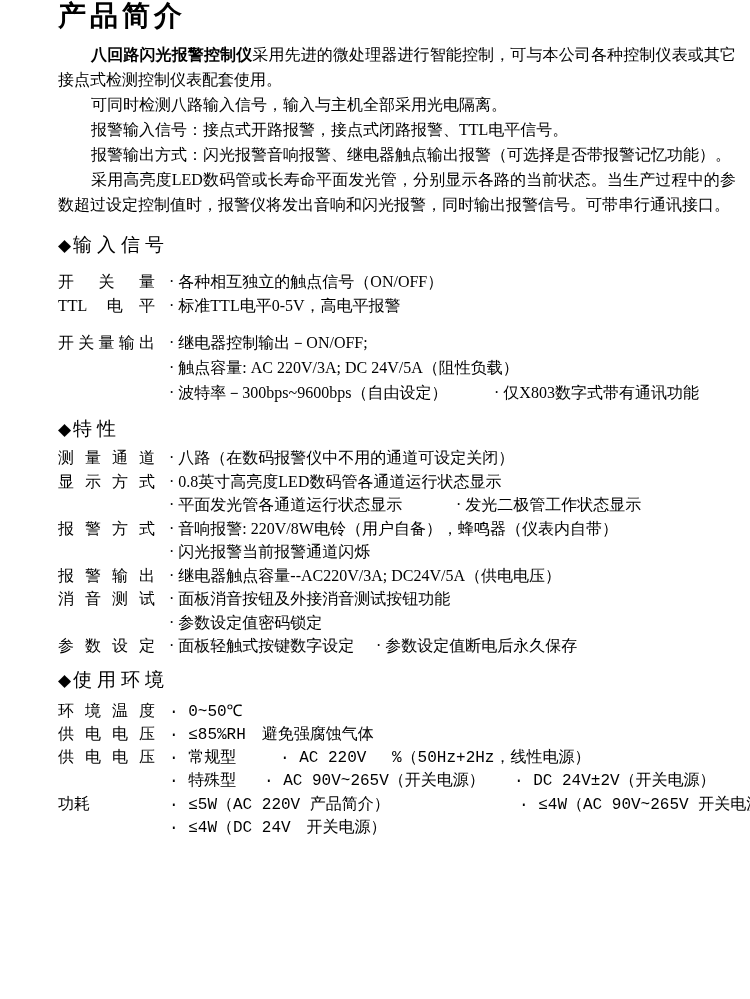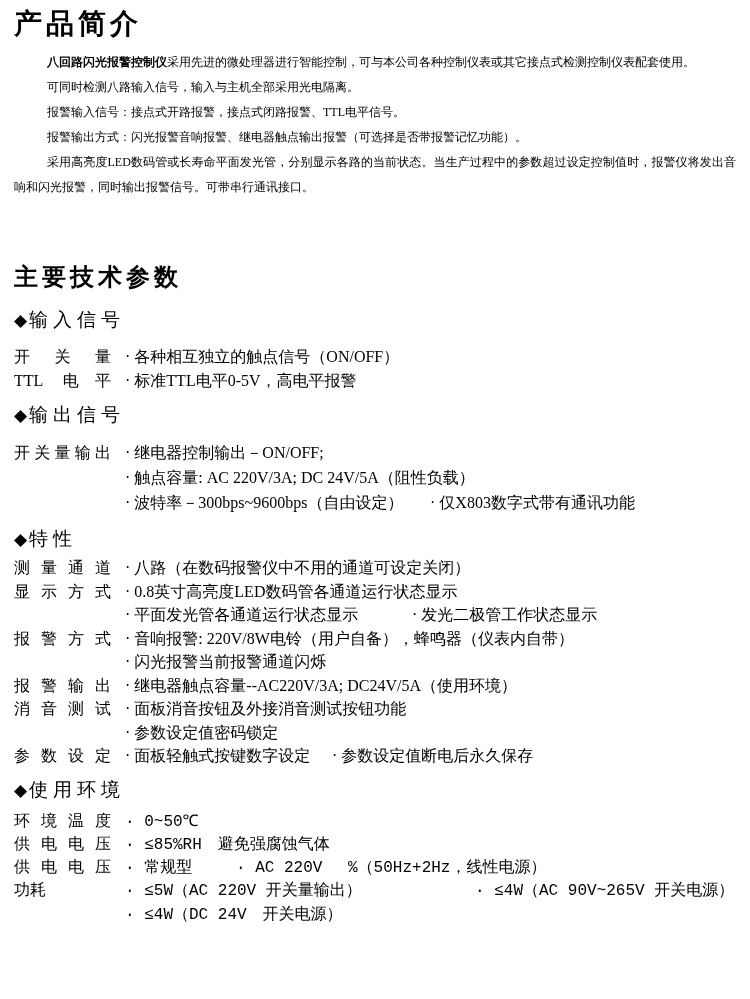--- a/index.html
+++ b/index.html
@@ -1,30 +1,30 @@
 <!DOCTYPE html>
 <html><head>
 <meta charset="utf-8">
 <style>
   html,body{margin:0;padding:0;background:#ffffff;}
   body{
     width:750px;height:999px;overflow:hidden;
     color:#000;
     font-family:"Liberation Serif","DejaVu Serif",serif;
   }
-  .page{padding:8px 14px 0 14px;}
+  .page{padding:0 14px 0 14px;margin-left:44px;}
 
   .doc-title{
     font-family:"DejaVu Sans","Liberation Sans",sans-serif;
     font-weight:900;font-size:28px;line-height:32px;
     letter-spacing:4px;margin:0;
   }
   .doc-title.second{font-size:24px;line-height:30px;margin-top:62px;}
 
-  .intro{margin-top:10px;font-size:12px;line-height:25px;text-align:justify;}
+  .intro{margin-top:10px;font-size:16px;line-height:25px;text-align:justify;}
   .intro p{margin:0;text-indent:33px;}
   .intro .lead{font-weight:bold;}
 
   .sec-head{font-size:19px;line-height:24px;margin-top:16px;}
   .sec-head .diamond{font-size:17px;margin-right:2px;}
   .sec-head .sec-head-text{letter-spacing:5px;}
   .sec-head.tight{margin-top:10px;}
   .sec-head.mid{margin-top:12px;}
 
   .rows{margin-top:12px;font-size:16px;}
@@ -52,47 +52,43 @@
   <h1 class="doc-title">产品简介</h1>
 
   <div class="intro">
     <p><span class="lead">八回路闪光报警控制仪</span><span>采用先进的微处理器进行智能控制，可与本公司各种控制仪表或其它接点式检测控制仪表配套使用。</span></p>
     <p>可同时检测八路输入信号，输入与主机全部采用光电隔离。</p>
     <p>报警输入信号：接点式开路报警，接点式闭路报警、TTL电平信号。</p>
     <p>报警输出方式：闪光报警音响报警、继电器触点输出报警（可选择是否带报警记忆功能）。</p>
     <p>采用高亮度LED数码管或长寿命平面发光管，分别显示各路的当前状态。当生产过程中的参数超过设定控制值时，报警仪将发出音响和闪光报警，同时输出报警信号。可带串行通讯接口。</p>
   </div>
 
-  <h1 class="doc-title second">主要技术参数</h1>
 
   <div class="sec-head">
     <span class="diamond">◆</span><span class="sec-head-text">输入信号</span>
   </div>
   <div class="rows rows-a">
     <div class="row">
       <span class="lbl">开关量</span><span class="c1">· 各种相互独立的触点信号（ON/OFF）</span>
     </div>
     <div class="row">
       <span class="lbl">TTL 电平</span><span class="c1">· 标准TTL电平0-5V，高电平报警</span>
     </div>
   </div>
 
-  <div class="sec-head tight">
-    <span class="diamond">◆</span><span class="sec-head-text">输出信号</span>
-  </div>
   <div class="rows rows-b">
     <div class="row">
       <span class="lbl">开关量输出</span><span class="c1">· 继电器控制输出－ON/OFF;</span>
     </div>
     <div class="row">
       <span class="lbl"></span><span class="c1">· 触点容量: AC 220V/3A; DC 24V/5A（阻性负载）</span>
     </div>
     <div class="row">
       <span class="lbl"></span><span class="c1">· 波特率－300bps~9600bps（自由设定）</span>
-      <span class="c2" style="left:416px">· 仅X803数字式带有通讯功能</span>
+      <span class="c2" style="left:436px">· 仅X803数字式带有通讯功能</span>
     </div>
   </div>
 
   <div class="sec-head mid">
     <span class="diamond">◆</span><span class="sec-head-text">特性</span>
   </div>
   <div class="rows features">
     <div class="row">
       <span class="lbl">测量通道</span><span class="c1">· 八路（在数码报警仪中不用的通道可设定关闭）</span>
     </div>
@@ -103,21 +99,21 @@
       <span class="lbl"></span><span class="c1">· 平面发光管各通道运行状态显示</span>
       <span class="c2" style="left:398px">· 发光二极管工作状态显示</span>
     </div>
     <div class="row">
       <span class="lbl">报警方式</span><span class="c1">· 音响报警: 220V/8W电铃（用户自备），蜂鸣器（仪表内自带）</span>
     </div>
     <div class="row">
       <span class="lbl"></span><span class="c1">· 闪光报警当前报警通道闪烁</span>
     </div>
     <div class="row">
-      <span class="lbl">报警输出</span><span class="c1">· 继电器触点容量--AC220V/3A; DC24V/5A（使用环境）</span>
+      <span class="lbl">报警输出</span><span class="c1">· 继电器触点容量--AC220V/3A; DC24V/5A（供电电压）</span>
     </div>
     <div class="row">
       <span class="lbl">消音测试</span><span class="c1">· 面板消音按钮及外接消音测试按钮功能</span>
     </div>
     <div class="row">
       <span class="lbl"></span><span class="c1">· 参数设定值密码锁定</span>
     </div>
     <div class="row">
       <span class="lbl">参数设定</span><span class="c1">· 面板轻触式按键数字设定</span>
       <span class="c2" style="left:318px">· 参数设定值断电后永久保存</span>
@@ -132,21 +128,26 @@
       <span class="lbl">环境温度</span><span class="c1">· 0~50℃</span>
     </div>
     <div class="row">
       <span class="lbl">供电电压</span><span class="c1">· ≤85%RH　避免强腐蚀气体</span>
     </div>
     <div class="row">
       <span class="lbl">供电电压</span><span class="c1">· 常规型</span>
       <span class="c2" style="left:222px">· AC 220V　 %（50Hz+2Hz，线性电源）</span>
     </div>
     <div class="row">
-      <span class="lbl plain">功耗</span><span class="c1">· ≤5W（AC 220V 开关量输出）</span>
+      <span class="lbl"></span><span class="c1">· 特殊型</span>
+      <span class="c2" style="left:206px">· AC 90V~265V（开关电源）</span>
+      <span class="c3" style="left:456px">· DC 24V±2V（开关电源）</span>
+    </div>
+    <div class="row">
+      <span class="lbl plain">功耗</span><span class="c1">· ≤5W（AC 220V 产品简介）</span>
       <span class="c2" style="left:461px">· ≤4W（AC 90V~265V 开关电源）</span>
     </div>
     <div class="row">
       <span class="lbl"></span><span class="c1">· ≤4W（DC 24V　开关电源）</span>
     </div>
   </div>
 
 </div>
 
 </body></html>

